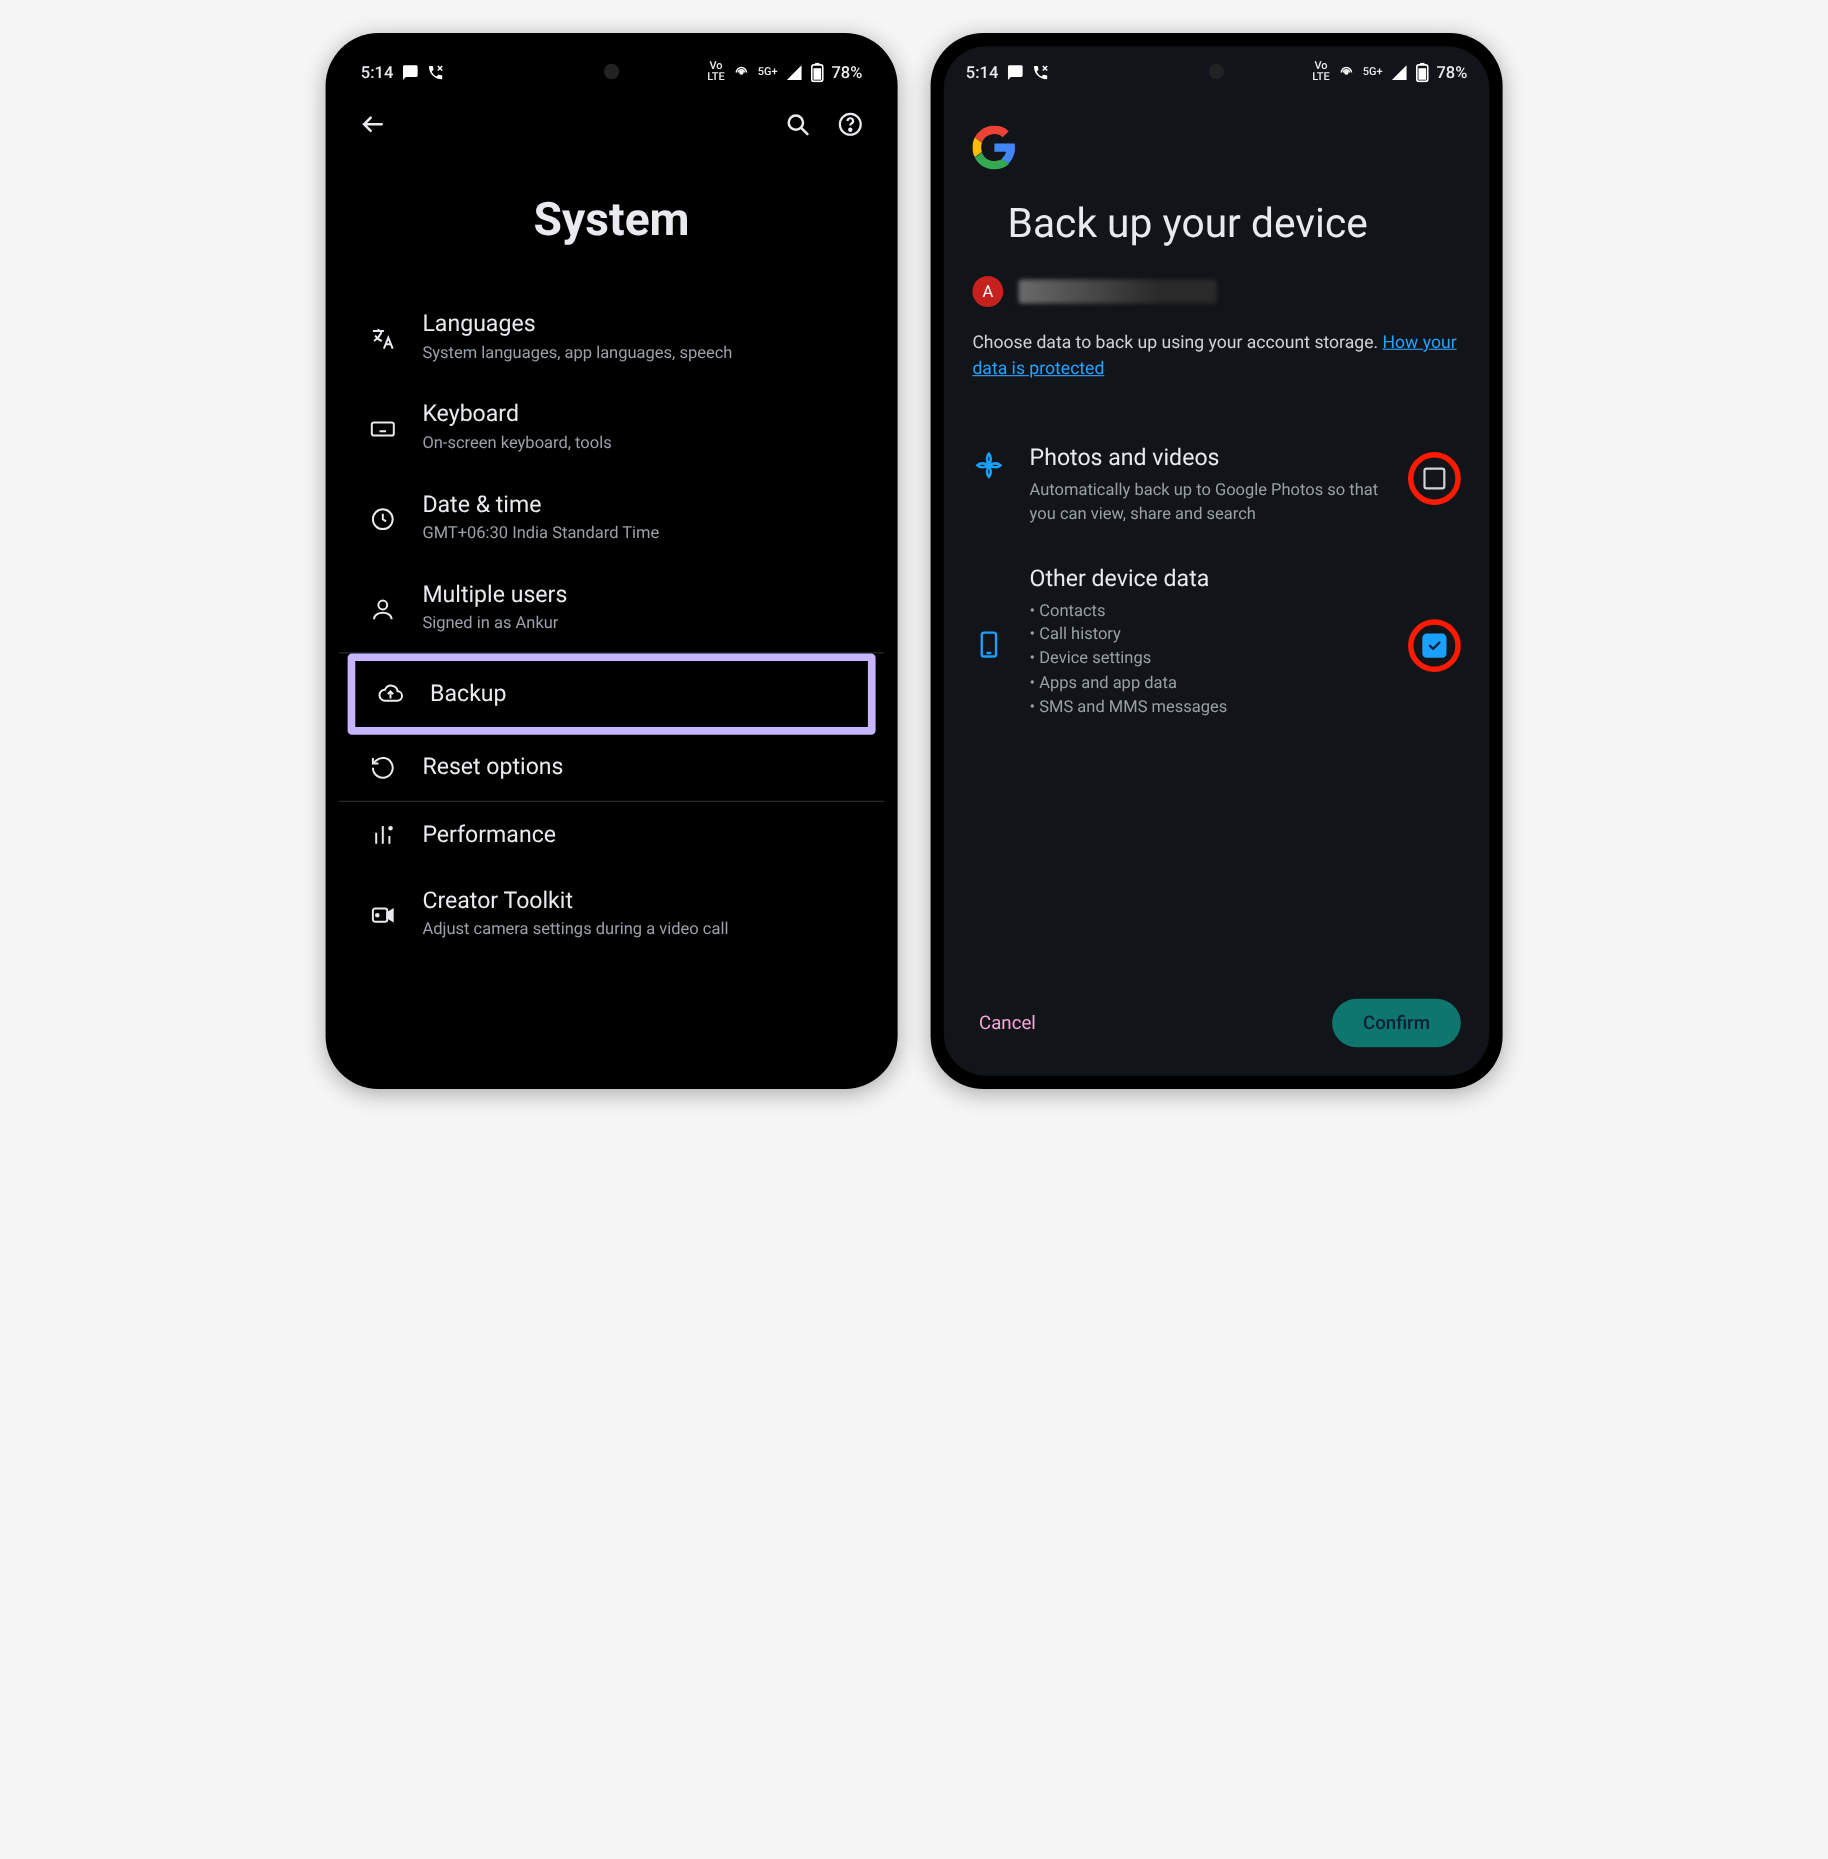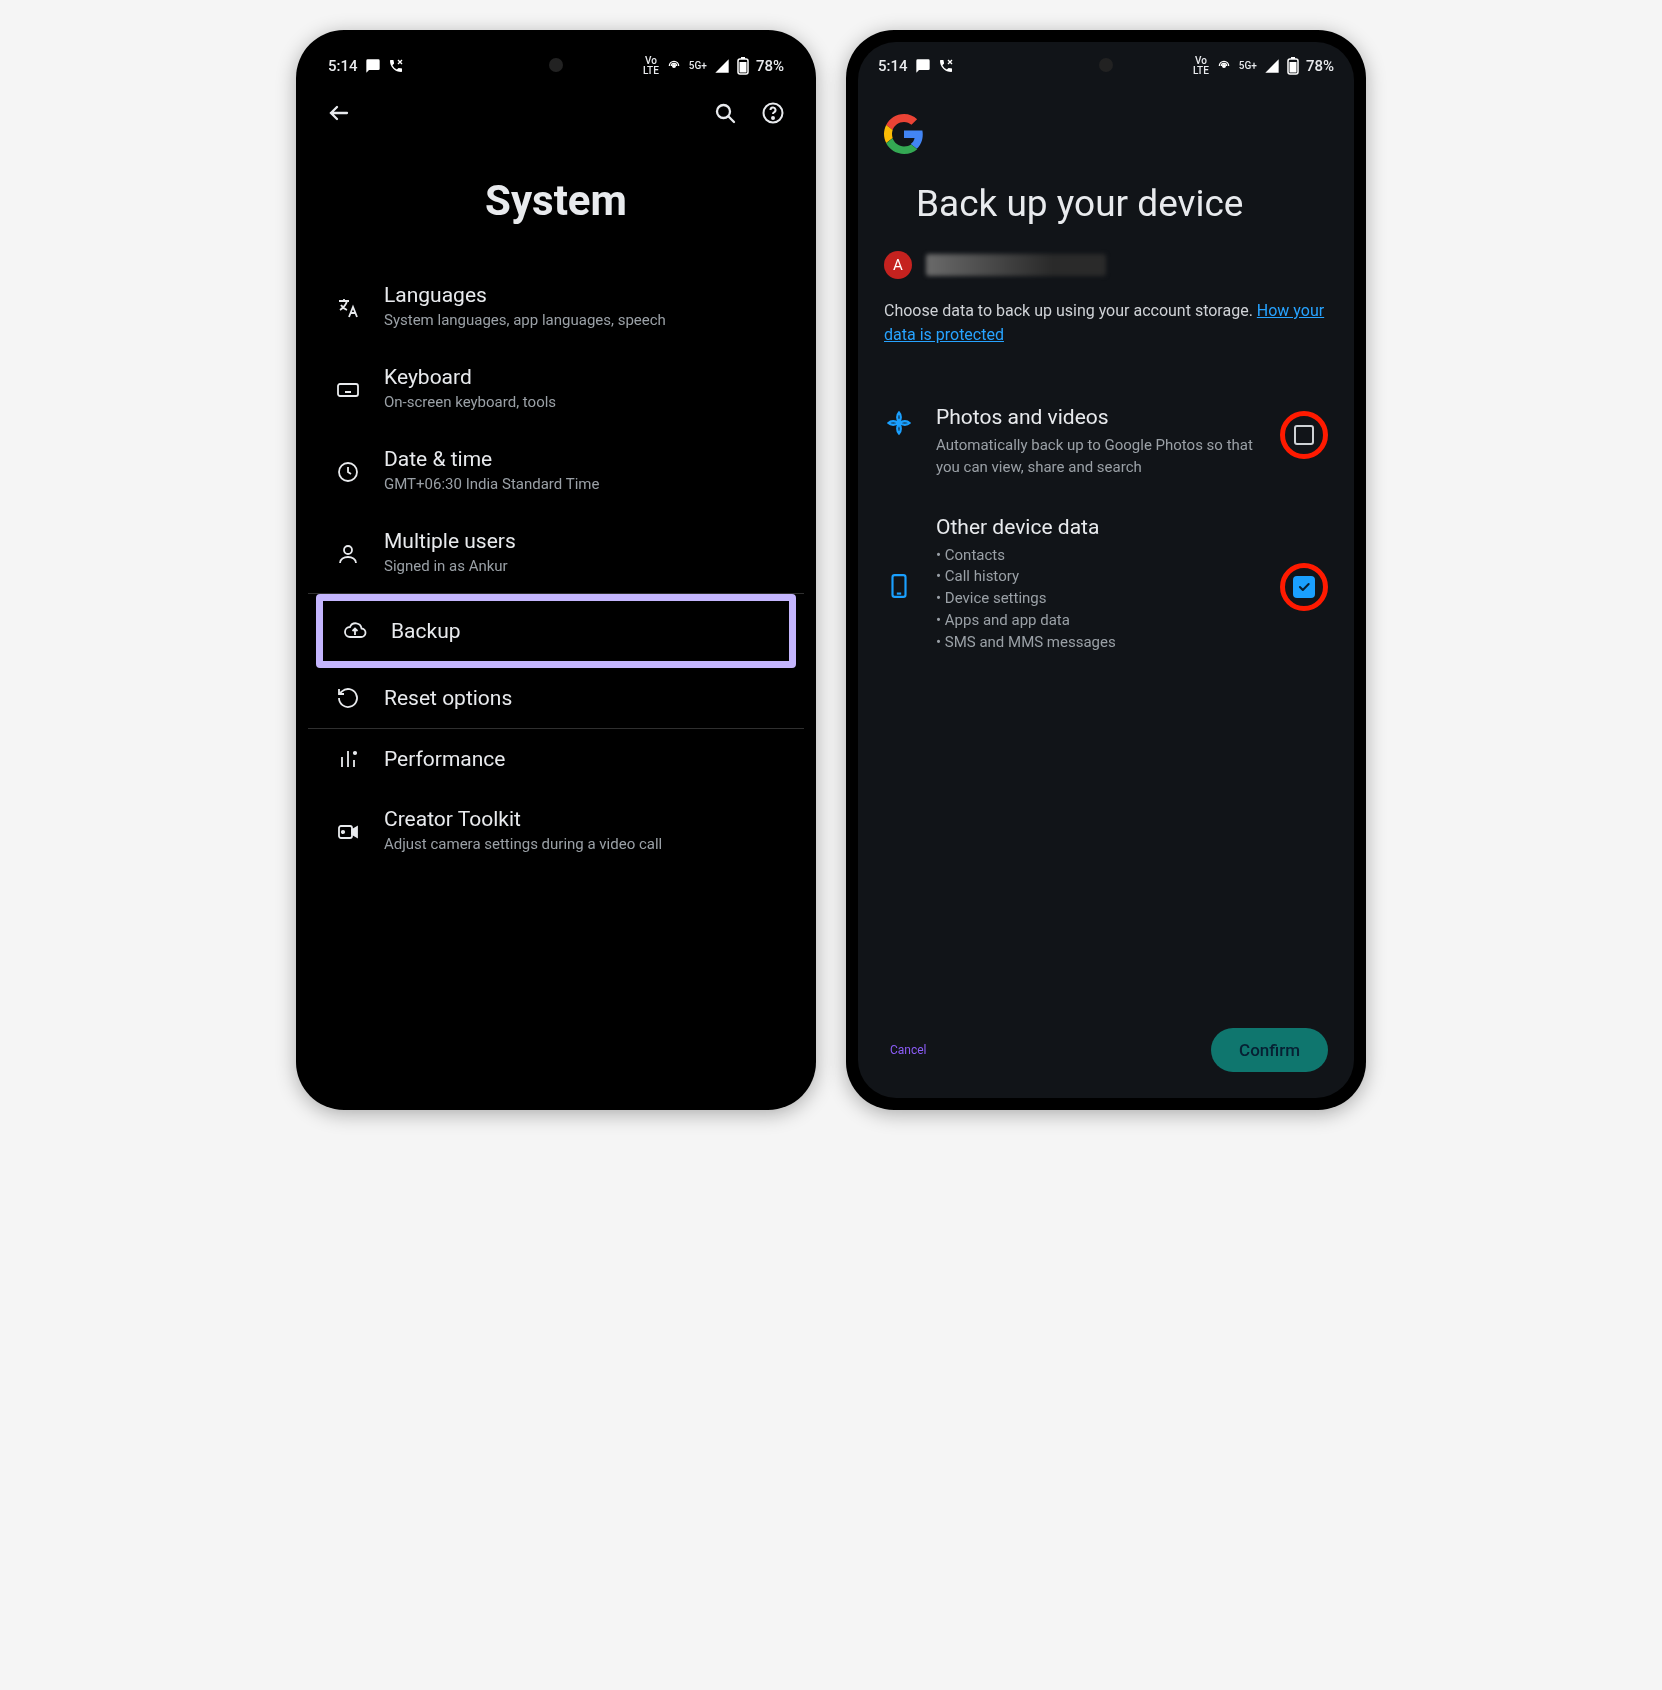--- a/index.html
+++ b/index.html
@@ -6,21 +6,21 @@
   body {
     background: #f5f5f5;
     font-family: -apple-system, BlinkMacSystemFont, "Segoe UI", Roboto, sans-serif;
     display: flex;
     justify-content: center;
     gap: 30px;
     padding: 30px;
   }
   .phone {
     width: 520px;
-    height: 1080px;
+    height: 960px;
     background: #000;
     border-radius: 48px;
     padding: 12px;
     box-shadow: 0 4px 20px rgba(0,0,0,0.3);
     position: relative;
   }
   .phone::before {
     content: "";
     position: absolute;
     top: 28px;
@@ -146,21 +146,21 @@
     display: flex; align-items: center; justify-content: center;
   }
 
   
   .bottom-bar {
     display: flex;
     justify-content: space-between;
     align-items: center;
     padding: 18px 26px 26px 26px;
   }
-  .text-btn { color: #8b5cf6; font-size: 12px; cursor: pointer; padding: 10px 6px; }
+  .text-btn { color: #f9a8d4; font-size: 17px; cursor: pointer; padding: 10px 6px; }
   .pill-btn {
     background: #0f766e; color: #072033; font-size: 17px; font-weight: 500;
     padding: 12px 28px; border-radius: 24px; cursor: pointer;
   }
 
   svg { display: block; }
 </style>
 </head>
 <body>
 

